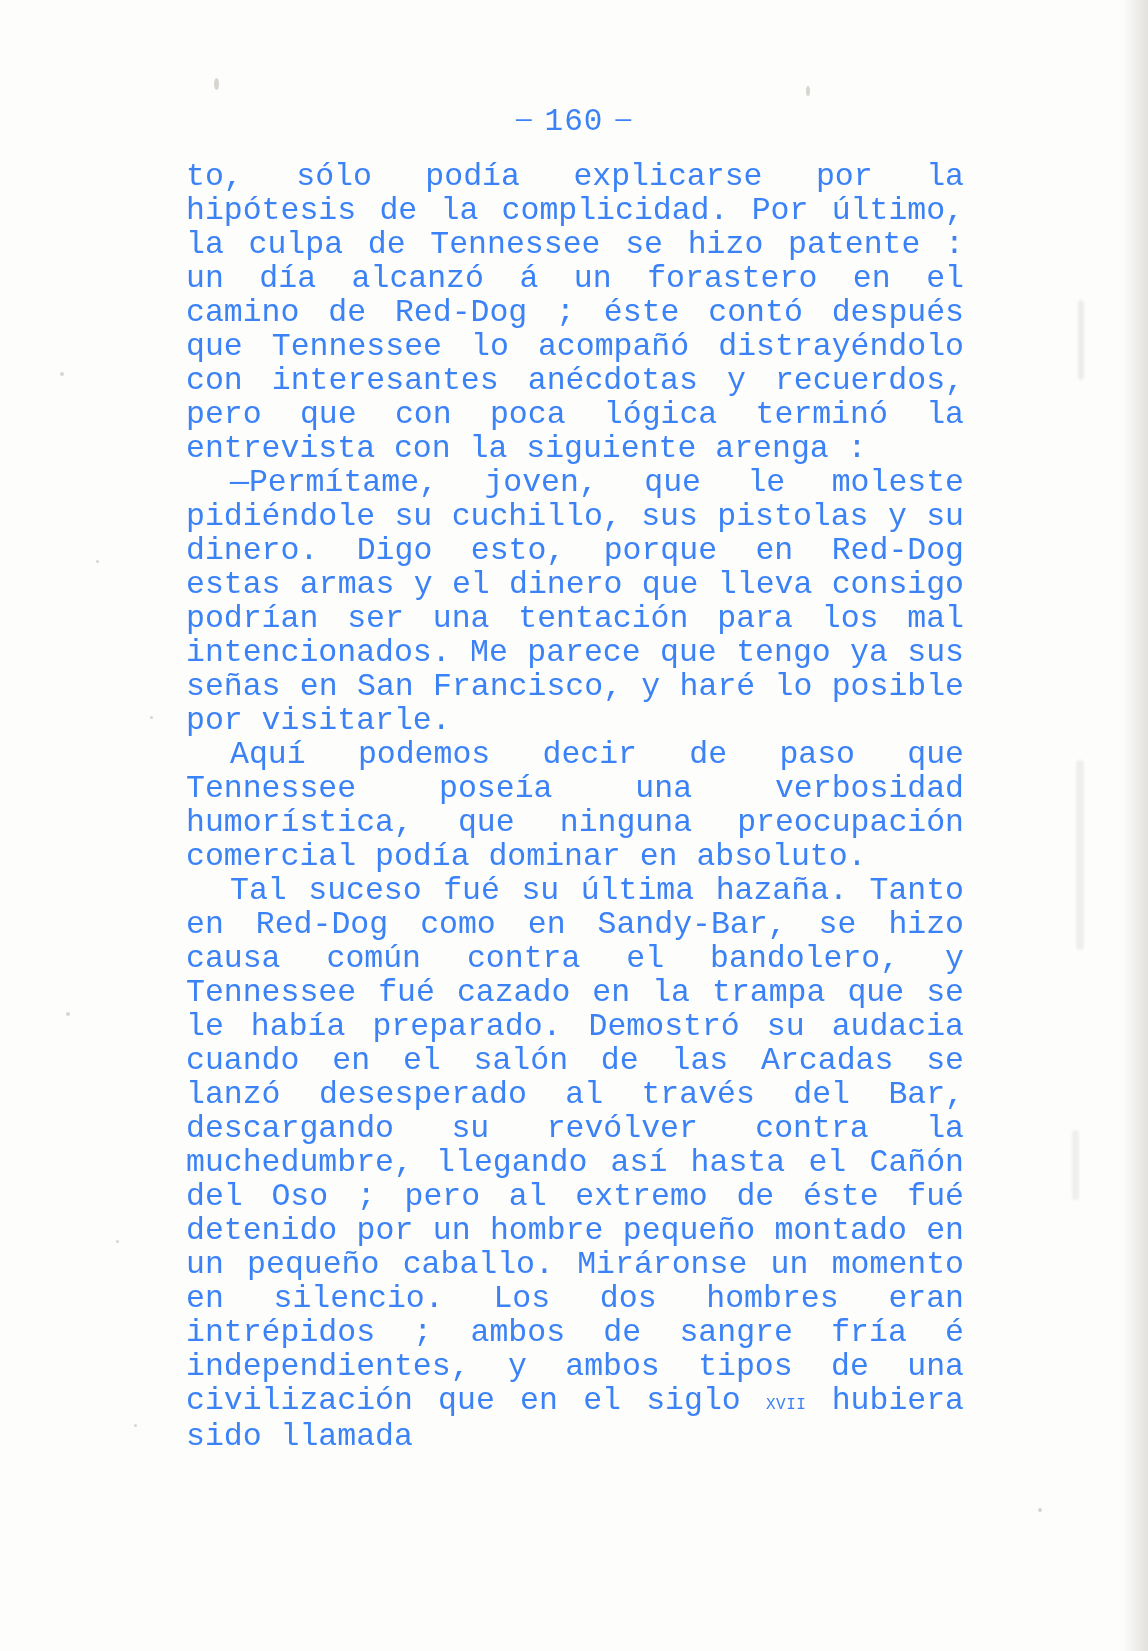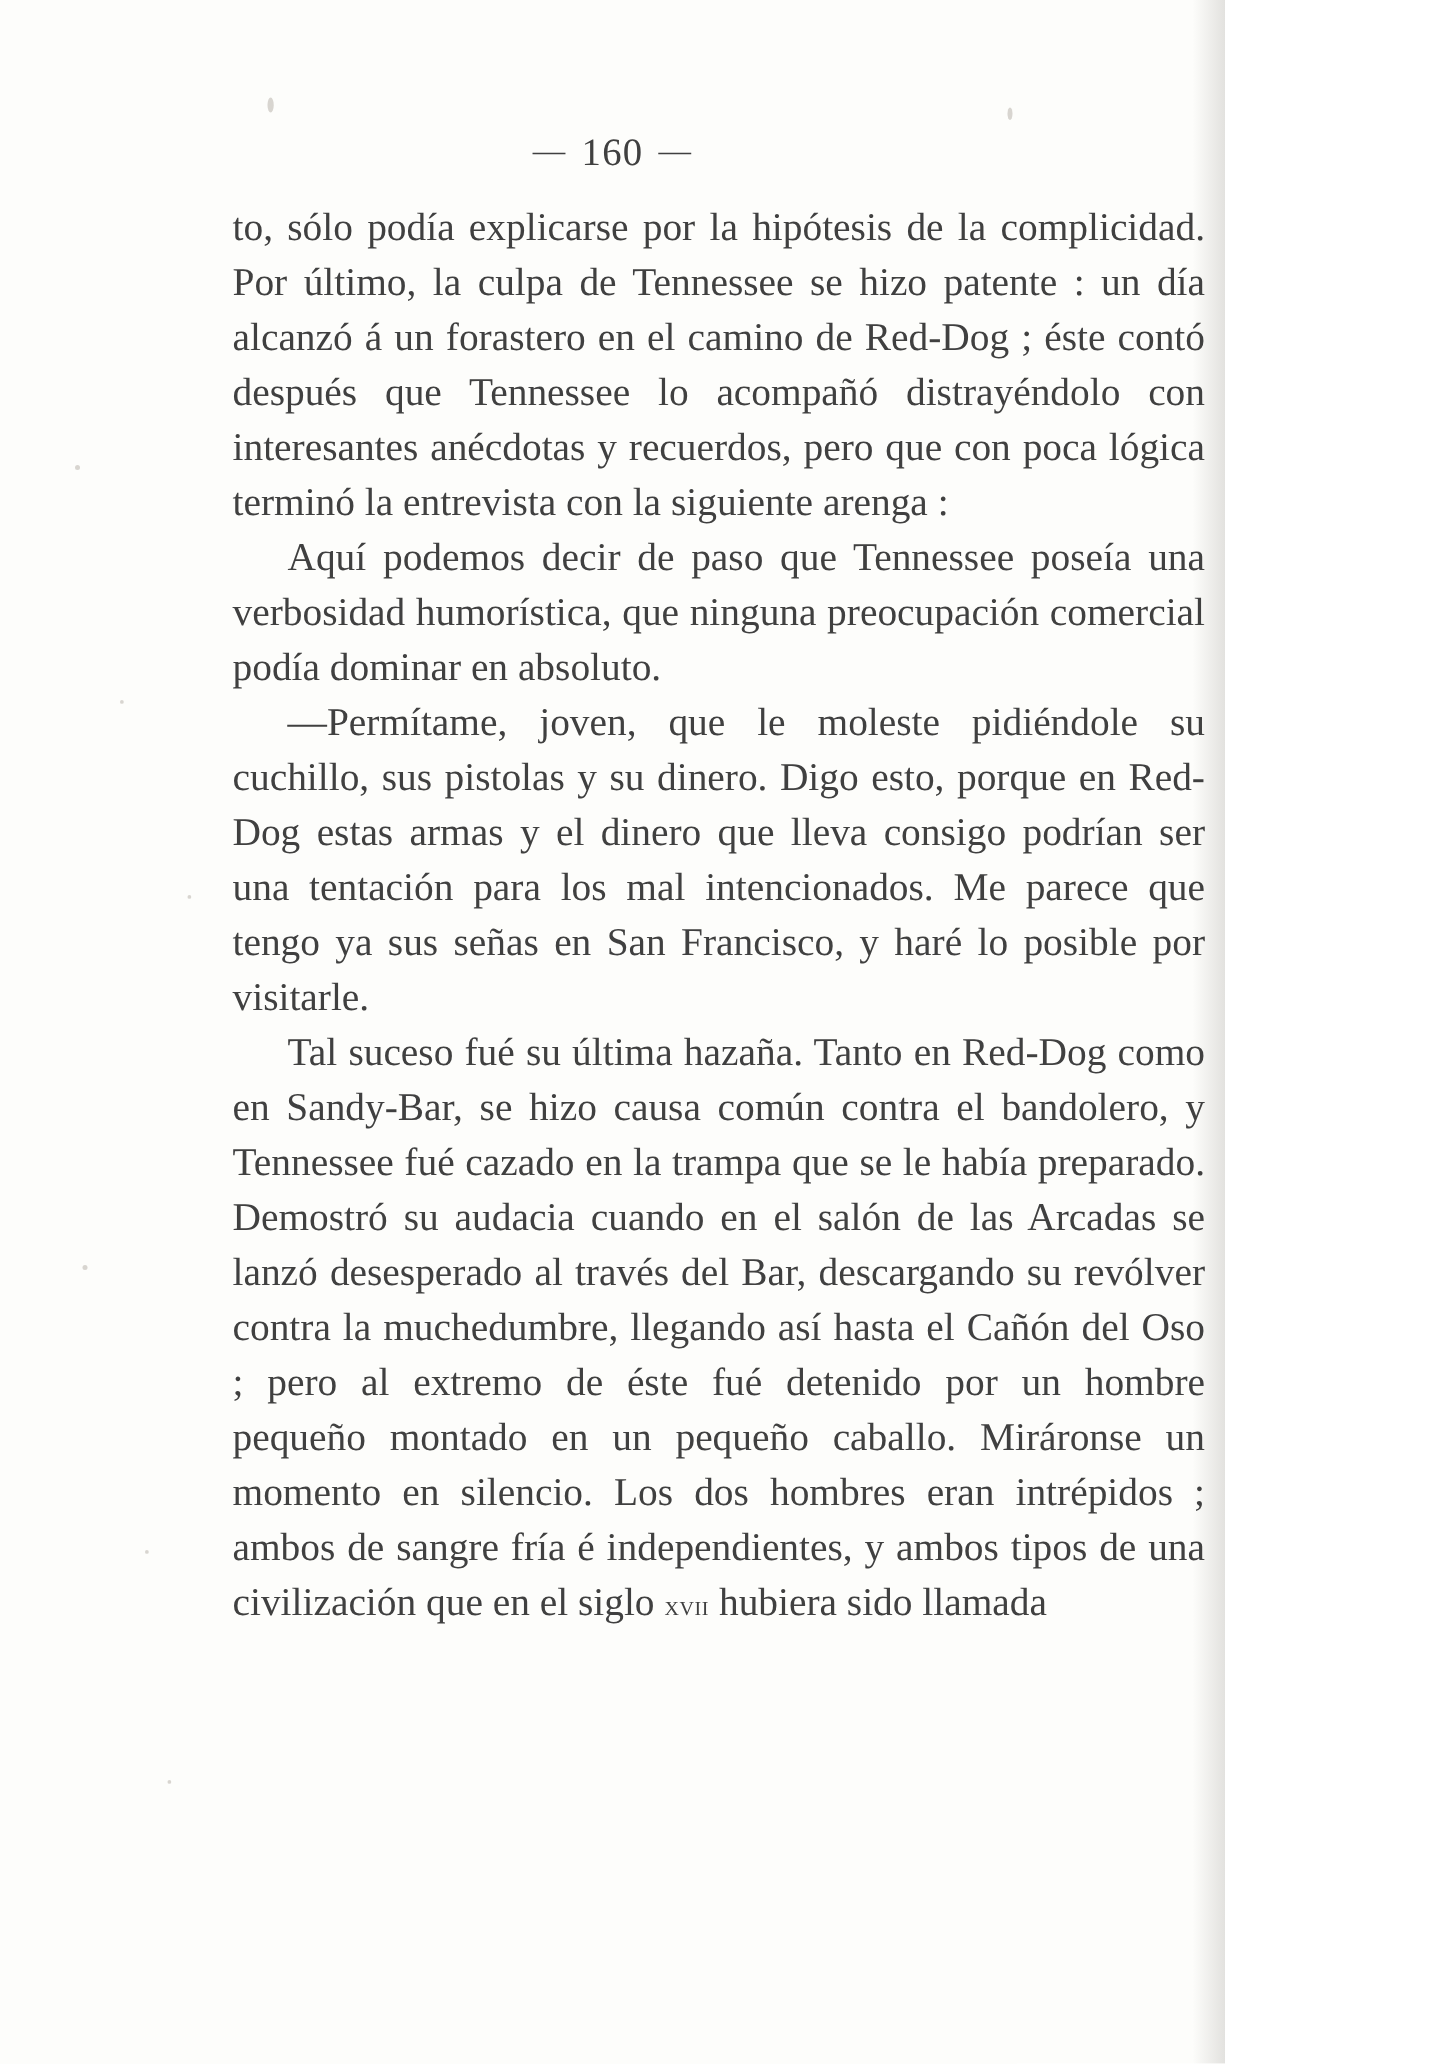--- a/index.html
+++ b/index.html
@@ -2,26 +2,26 @@
 <html lang="es"><head>
 <meta charset="utf-8">
 <style>
   html, body {
     margin: 0;
     padding: 0;
     background: #ffffff;
   }
   .page {
     position: relative;
-    width: 980px;
+    width: 1148px;
     height: 1651px;
     background: #fdfdfb;
     overflow: hidden;
-    font-family: Liberation Serif, serif;
-    color: #404040;
+    font-family: Liberation Mono, monospace;
+    color: #3b82f6;
   }
   
   .speck {
     position: absolute;
     background: #b9b5ad;
     border-radius: 50%;
     opacity: .55;
   }
   .edge-shadow {
     position: absolute;
@@ -59,21 +59,21 @@
 
   .body-text {
     position: absolute;
     top: 160px;
     left: 186px;
     width: 778px;
   }
   p.para {
     margin: 0;
     font-size: 31.5px;
-    line-height: 44px;
+    line-height: 34px;
     text-align: justify;
     text-justify: inter-word;
     text-indent: 44px;
     hyphens: none;
   }
   p.para.cont {
     text-indent: 0;
   }
   .smallcaps {
     font-variant: small-caps;
@@ -99,18 +99,18 @@
   <div class="smudge" style="left:1076px;top:760px;width:8px;height:190px;border-radius:4px;opacity:.30;"></div>
   <div class="smudge" style="left:1072px;top:1130px;width:7px;height:70px;border-radius:3px;opacity:.30;"></div>
   <div class="edge-shadow"></div>
 
   <div class="page-header">
     <span class="dash">—</span><span class="folio-num">160</span><span class="dash">—</span>
   </div>
 
   <div class="body-text">
     <p class="para cont">to, sólo podía explicarse por la hipótesis de la complicidad. Por último, la culpa de Tennessee se hizo patente : un día alcanzó á un forastero en el camino de Red-Dog ; éste contó después que Tennessee lo acompañó distrayéndolo con interesantes anécdotas y recuerdos, pero que con poca lógica terminó la entrevista con la siguiente arenga :</p>
+    <p class="para">—Permítame, joven, que le moleste pidiéndole su cuchillo, sus pistolas y su dinero. Digo esto, porque en Red-Dog estas armas y el dinero que lleva consigo podrían ser una tentación para los mal intencionados. Me parece que tengo ya sus señas en San Francisco, y haré lo posible por visitarle.</p>
     <p class="para">Aquí podemos decir de paso que Tennessee poseía una verbosidad humorística, que ninguna preocupación comercial podía dominar en absoluto.</p>
-    <p class="para">—Permítame, joven, que le moleste pidiéndole su cuchillo, sus pistolas y su dinero. Digo esto, porque en Red-Dog estas armas y el dinero que lleva consigo podrían ser una tentación para los mal intencionados. Me parece que tengo ya sus señas en San Francisco, y haré lo posible por visitarle.</p>
     <p class="para"><span>Tal suceso fué su última hazaña. Tanto en Red-Dog como en Sandy-Bar, se hizo causa común contra el bandolero, y Tennessee fué cazado en la trampa que se le había preparado. Demostró su audacia cuando en el salón de las Arcadas se lanzó desesperado al través del Bar, descargando su revólver contra la muchedumbre, llegando así hasta el Cañón del Oso ; pero al extremo de éste fué detenido por un hombre pequeño montado en un pequeño caballo. Miráronse un momento en silencio. Los dos hombres eran intrépidos ; ambos de sangre fría é independientes, y ambos tipos de una civilización que en el siglo </span><span class="smallcaps">xvii</span><span> hubiera sido llamada</span></p>
   </div>
 
 </div>
 
 </body></html>

